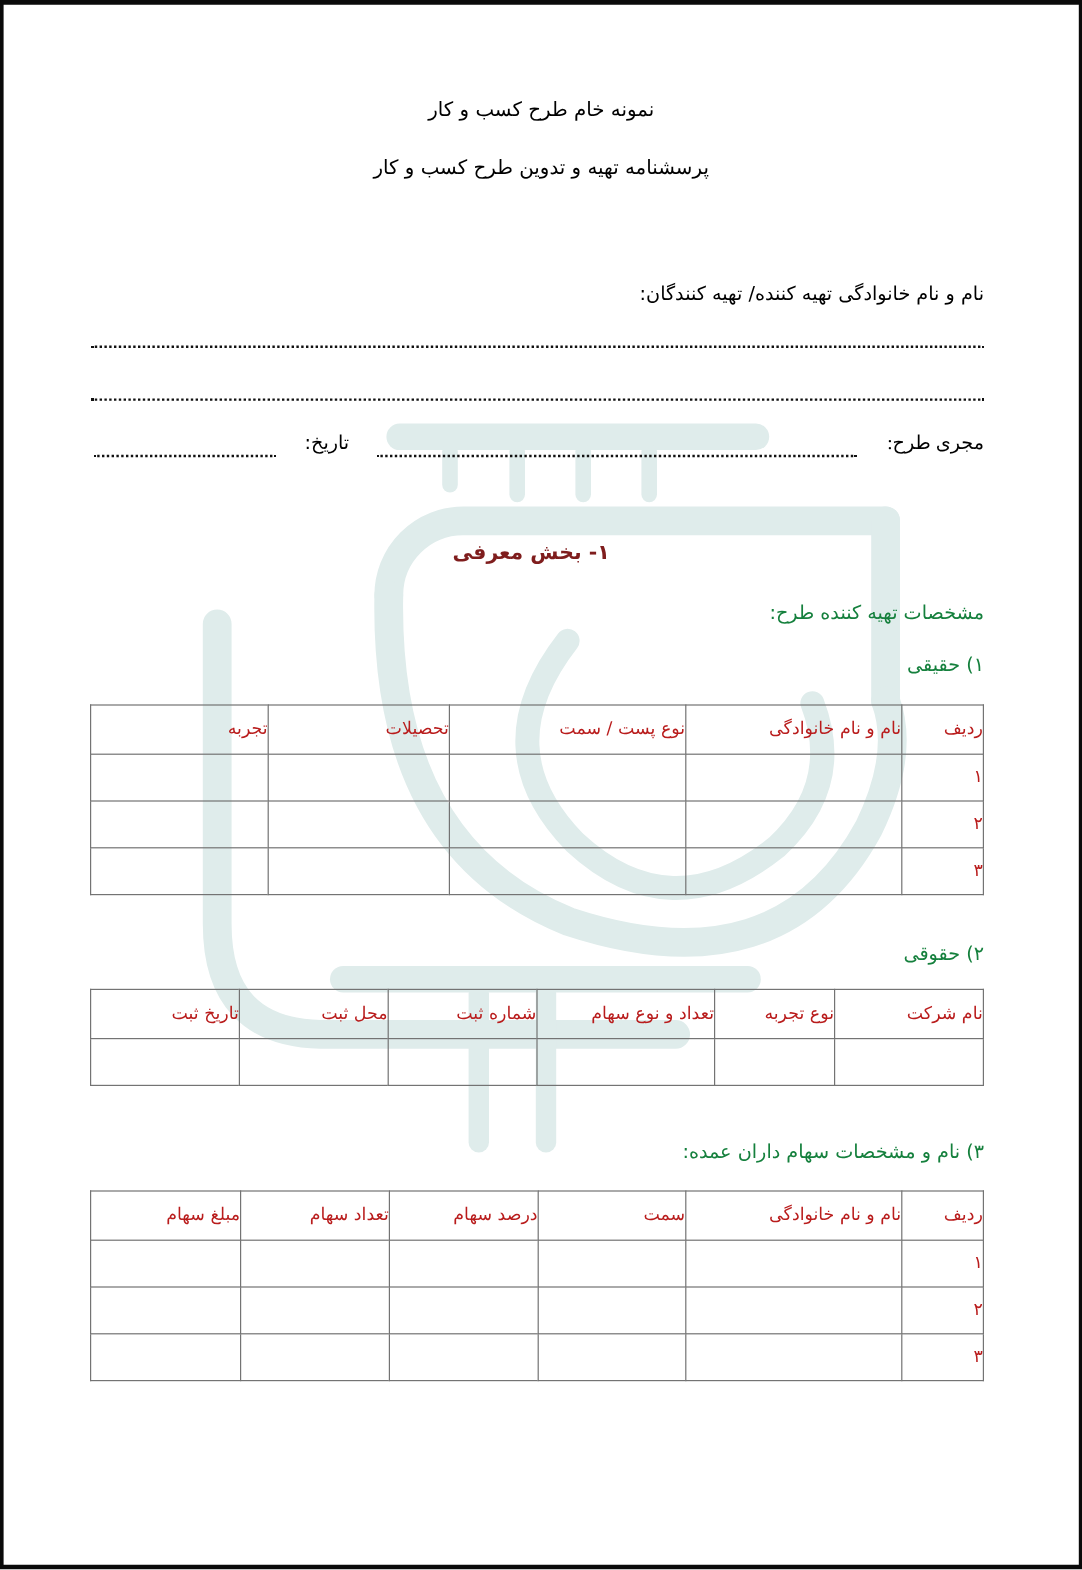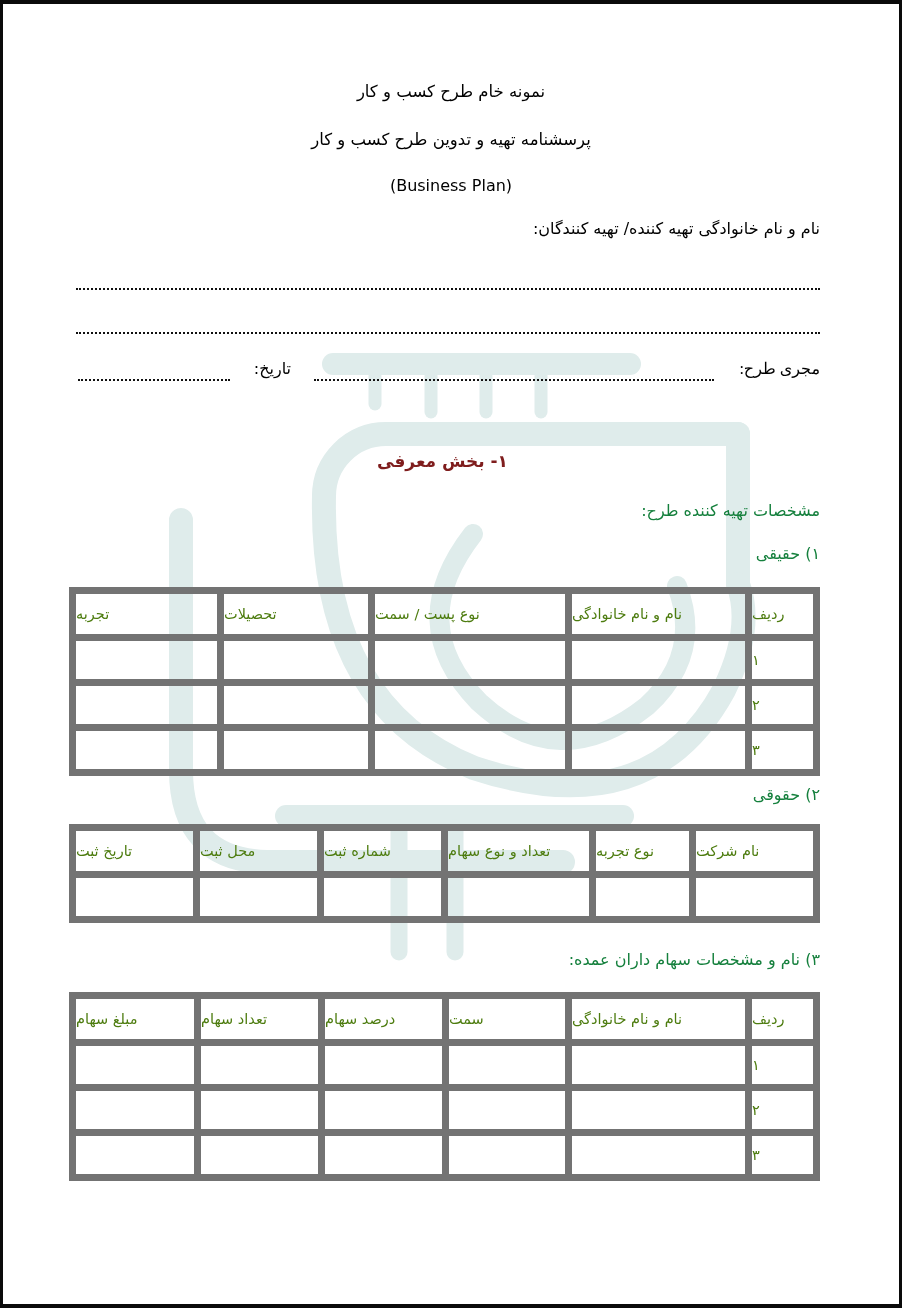--- a/index.html
+++ b/index.html
@@ -96,25 +96,25 @@
 
   
   table.doc-table {
     position: absolute;
     border-collapse: collapse;
     direction: rtl;
     table-layout: fixed;
     background: transparent;
   }
   table.doc-table td {
-    border: 7px solid #737373;
-    text-align: left;
+    border: 1px solid #737373;
+    text-align: right;
     vertical-align: middle;
     font-size: 14.5px;
-    color: #4d7c0f;
+    color: #b91c1c;
     padding: 0;
     background: transparent;
   }
   table.doc-table td.hdr {
     font-size: 14.5px;
     font-weight: normal;
     height: 40px;
   }
   table.doc-table td.cell {
     height: 38px;
@@ -150,23 +150,22 @@
       <path name="tooth" d="M452 824 V948" stroke-width="17"></path>
     </g>
   </svg>
 
   <div class="content">
 
     <div class="abs doc-title" style="top:78px; left:0;">نمونه خام طرح کسب و کار</div>
 
     <div class="abs doc-subtitle" style="top:126px; left:0;">پرسشنامه تهیه و تدوین طرح کسب و کار</div>
 
-    <div class="abs doc-subtitle-en" style="top:172px; left:0;">(Business Plan)</div>
-
-    <div class="abs field-label" style="top:215px; right:79px;">نام و نام خانوادگی تهیه کننده/ تهیه کنندگان:</div>
+
+    <div class="abs field-label" style="top:231px; right:79px;">نام و نام خانوادگی تهیه کننده/ تهیه کنندگان:</div>
 
     <div class="abs dotline" style="top:283px; right:79px; width:744px;"></div>
 
     <div class="abs dotline" style="top:327px; right:79px; width:744px;"></div>
 
     <div class="abs field-label" style="top:355px; right:79px;font-family:Liberation Serif, serif;">مجری طرح:</div>
 
     <div class="abs dotline" style="top:374px; right:185px; width:400px;"></div>
 
     <div class="abs field-label" style="top:355px; right:608px;">تاریخ:</div>

